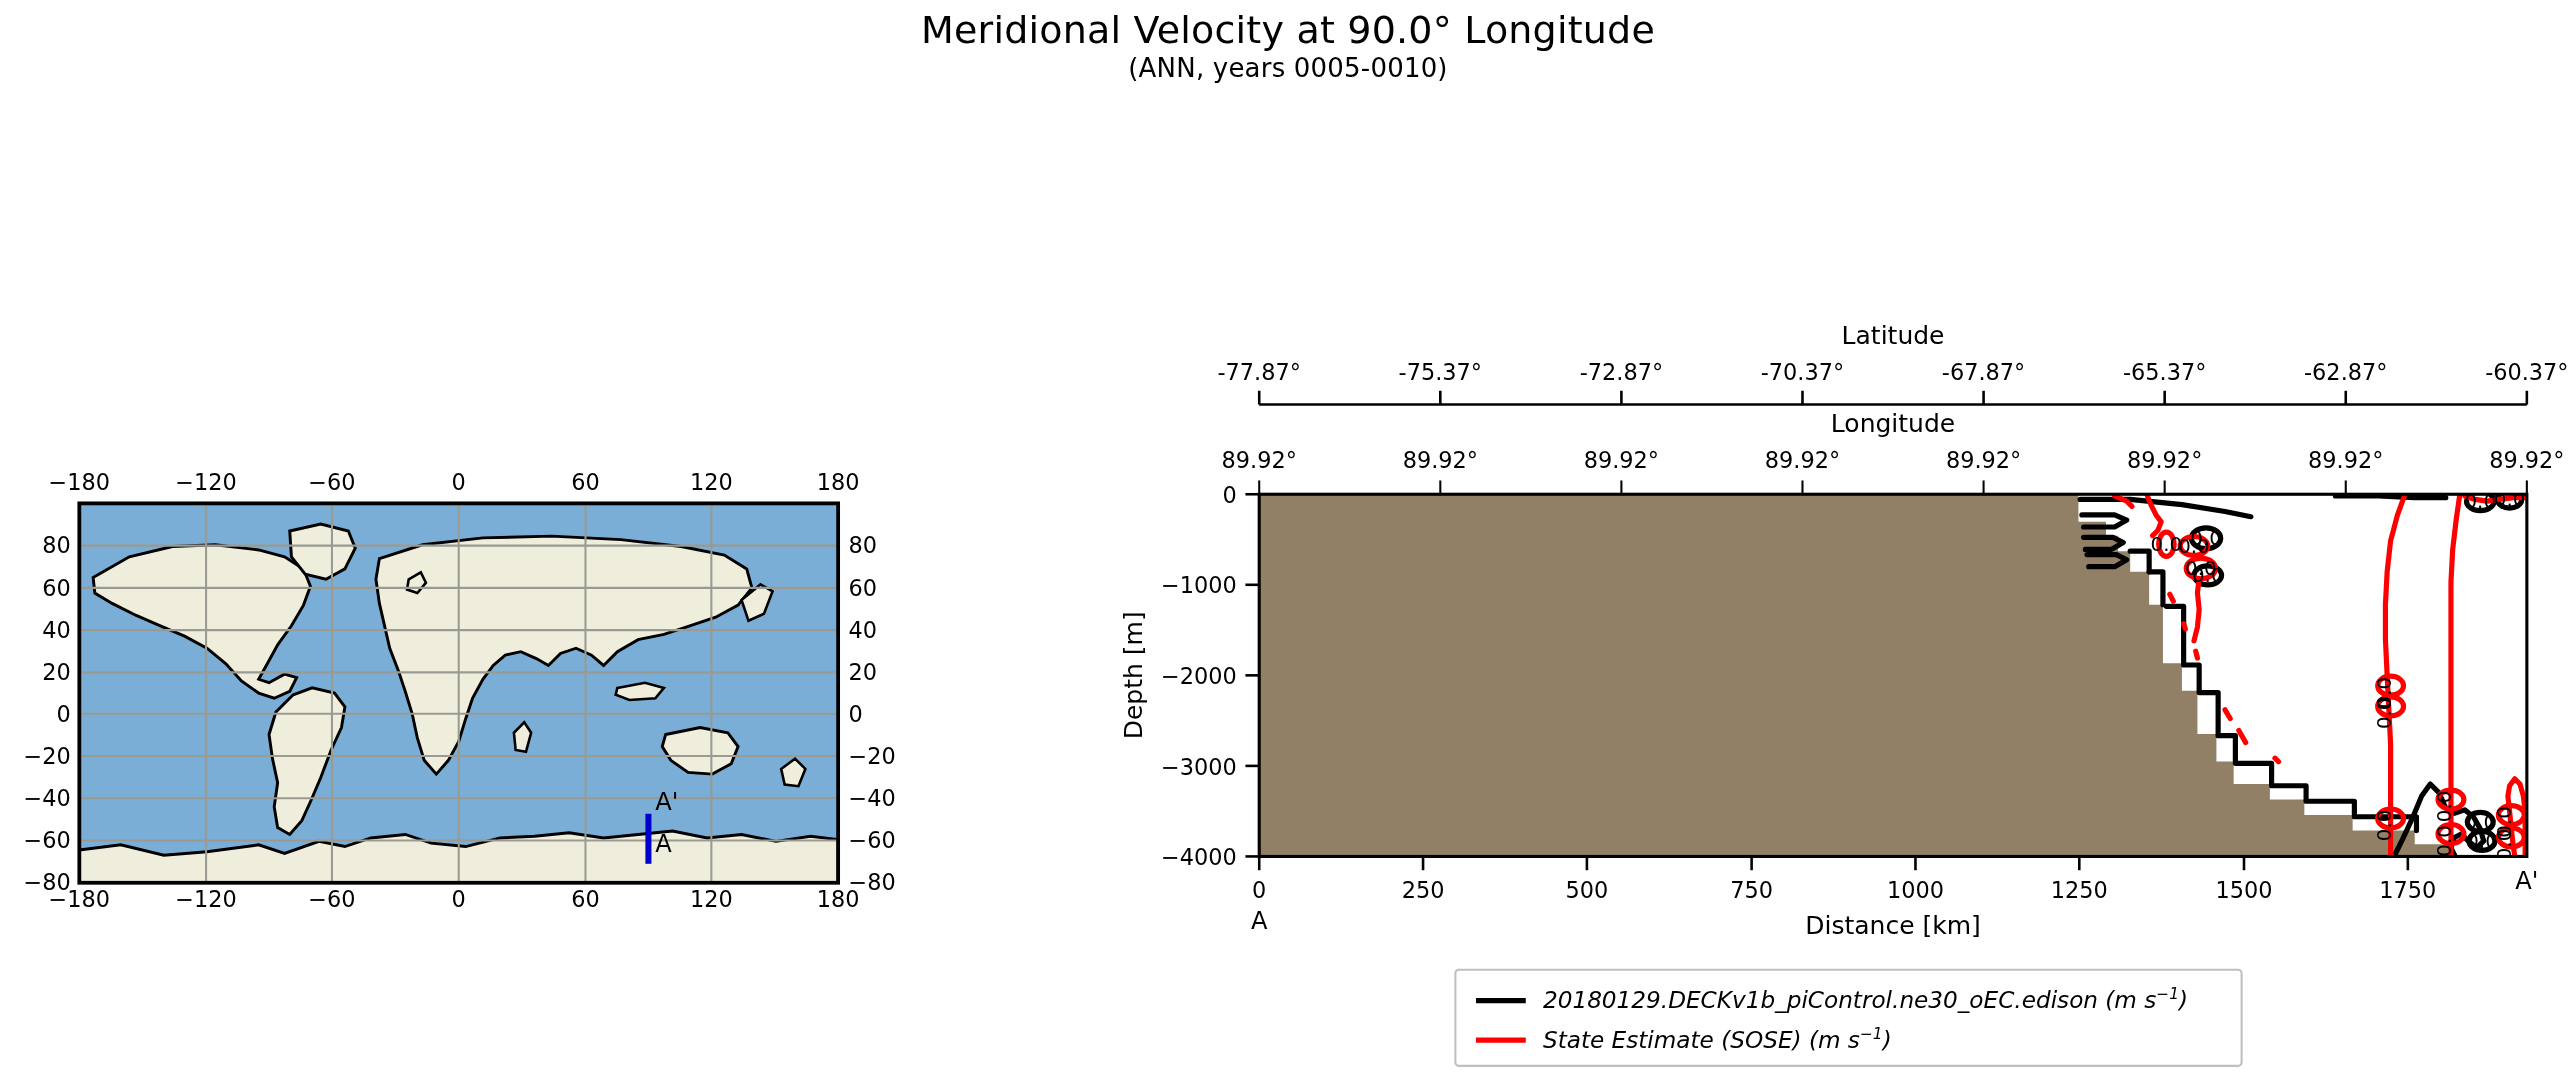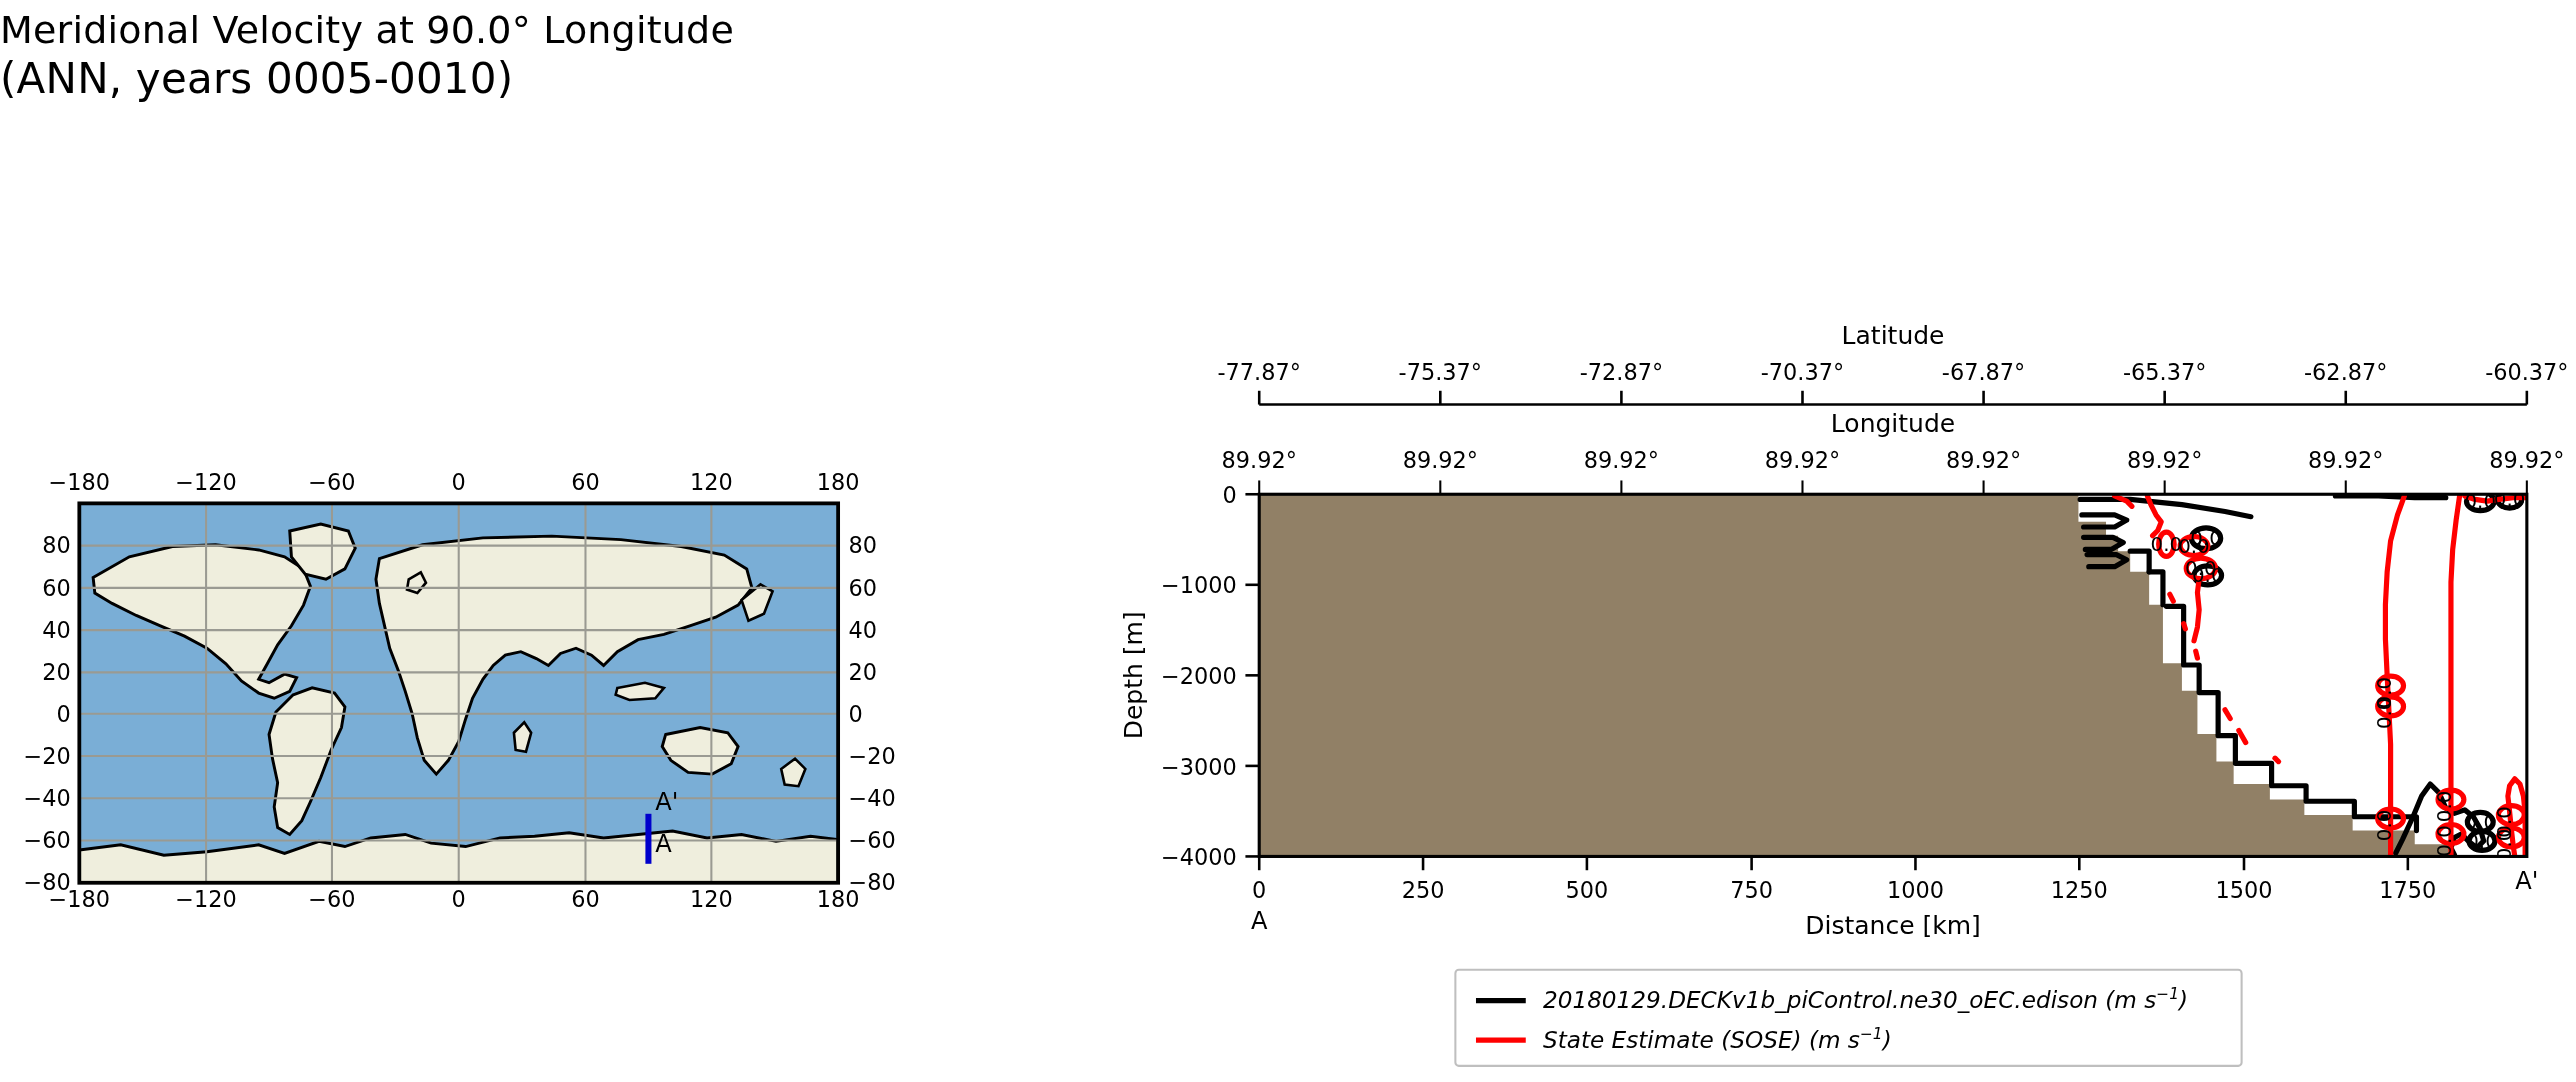--- a/index.html
+++ b/index.html
@@ -1,21 +1,21 @@
 <!DOCTYPE html>
 <html style="font-size:14px"><head>
 <meta charset="utf-8">
 <style>
   html,body{margin:0;padding:0;background:#ffffff;}
   body{width:2576px;height:1082px;position:relative;overflow:hidden;
        font-family:"DejaVu Sans","Liberation Sans",sans-serif;color:#000;}
   .fig{position:absolute;inset:0;}
-  #title-block{position:absolute;top:7px;left:0;width:2576px;text-align:left;}
+  #title-block{position:absolute;top:7px;left:0;width:2576px;text-align:center;}
   #title-line1{font-size:38px;line-height:1.22;letter-spacing:0.2px;}
-  #title-line2{font-size:42px;line-height:1.22;letter-spacing:0.2px;}
+  #title-line2{font-size:26px;line-height:1.22;letter-spacing:0.2px;}
   .svgwrap{position:absolute;}
   svg{display:block;overflow:visible;}
   text{font-family:"DejaVu Sans","Liberation Sans",sans-serif;fill:#000;}
   .tick-lbl{font-size:26px;}
   .axis-lbl{font-size:29px;}
   .endpoint-lbl{font-size:28px;}
   .clbl{font-size:23px;font-family:"DejaVu Sans","Liberation Sans",sans-serif;}
   .legend-text{font-size:27px;}
 </style>
 </head>

